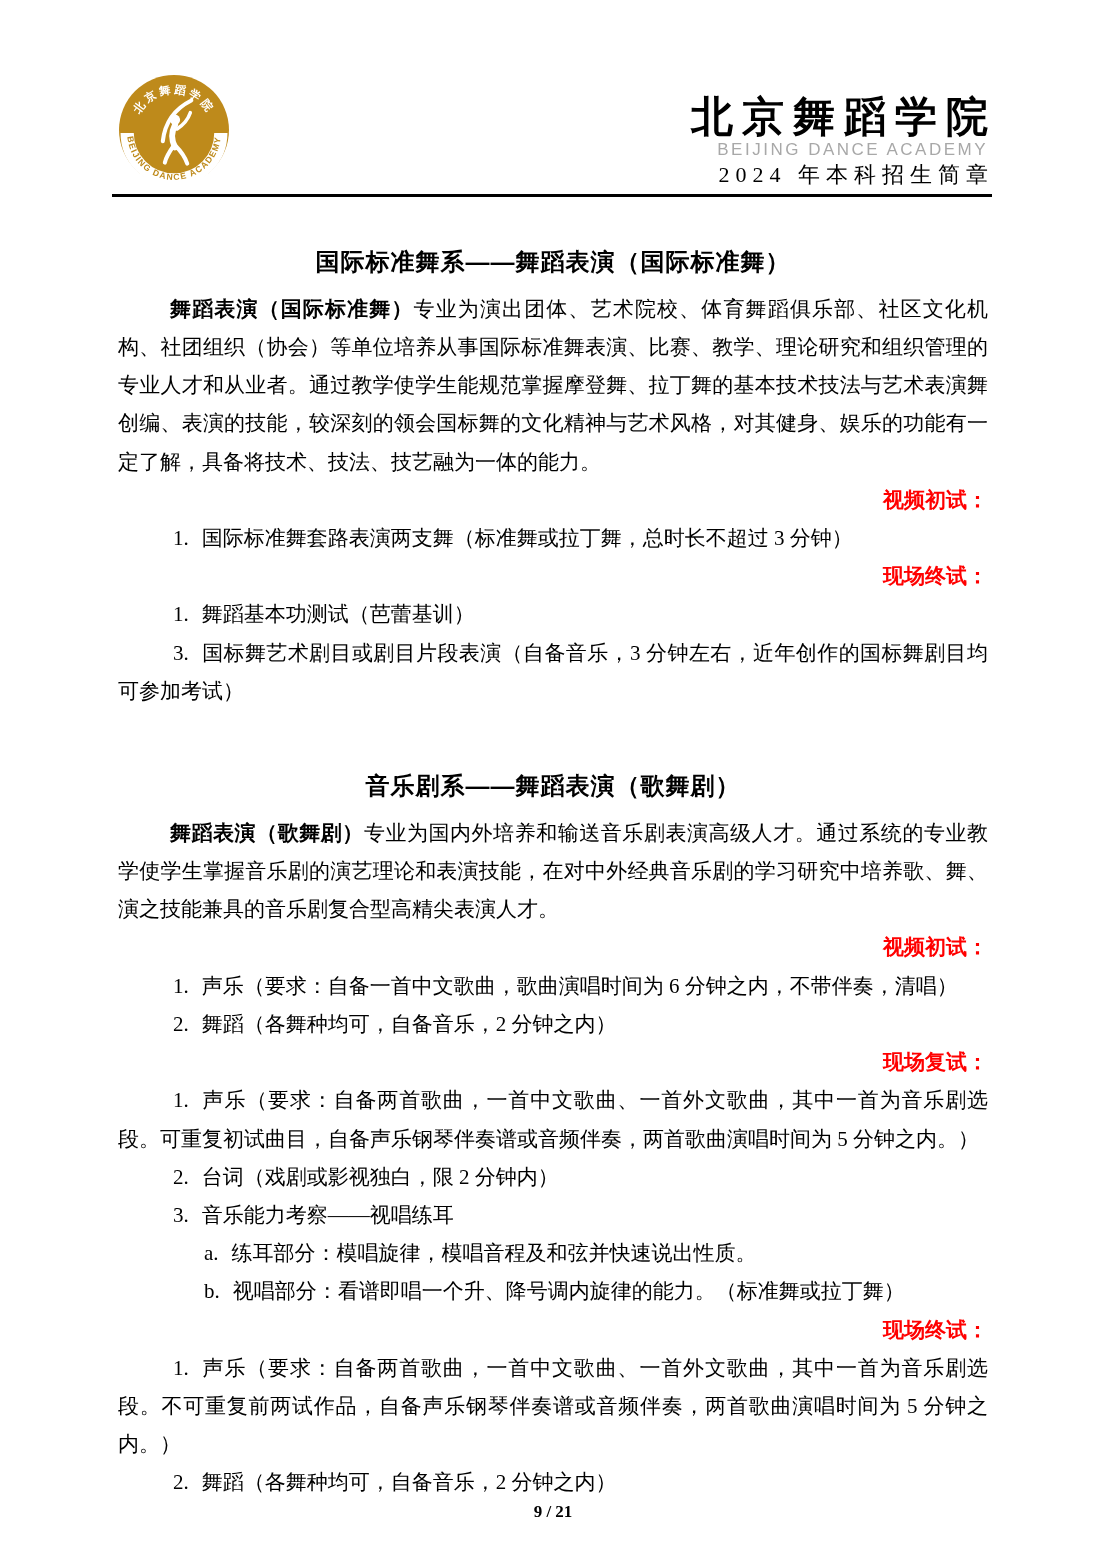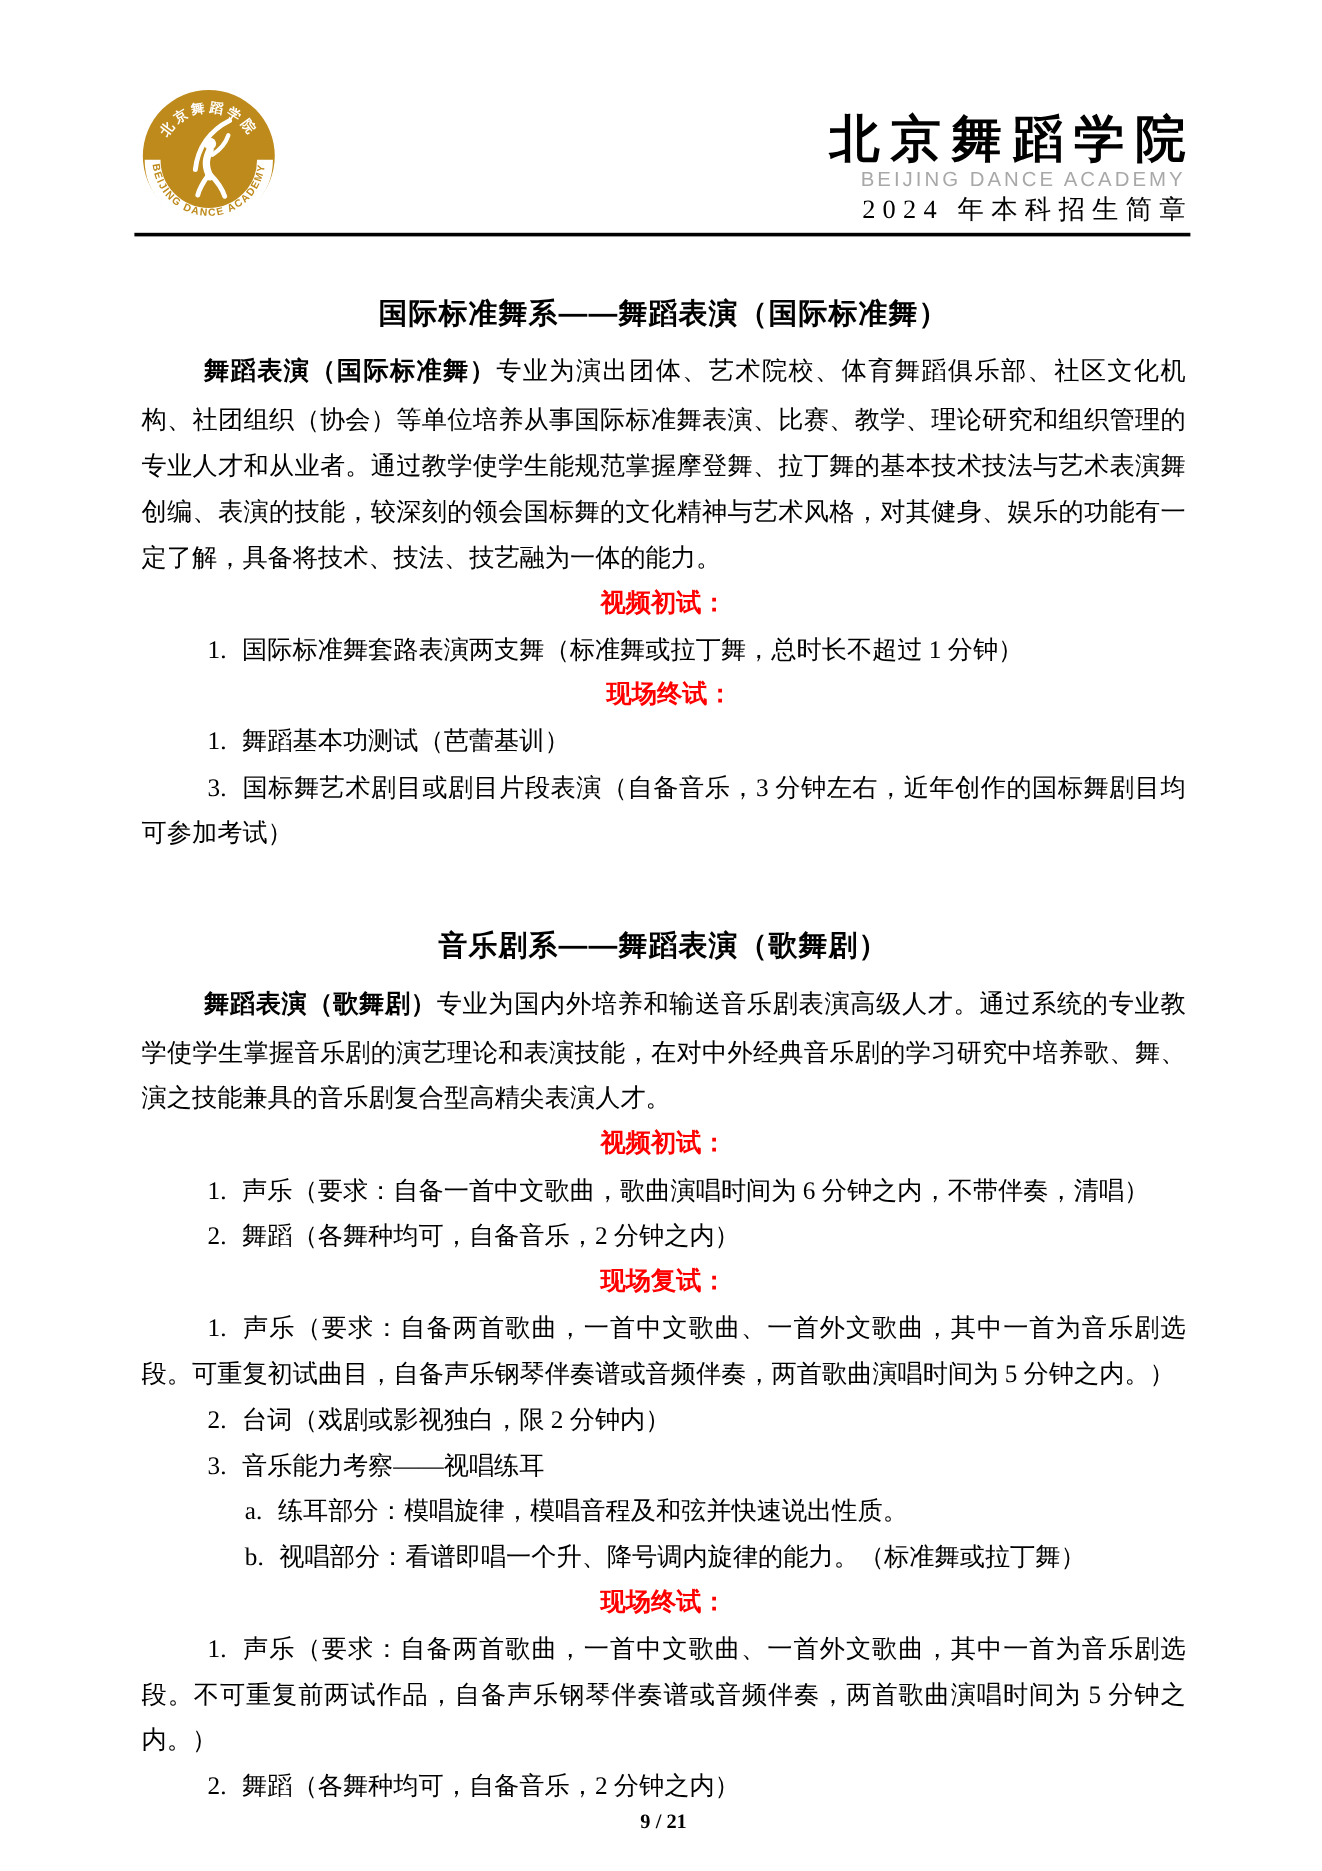--- a/index.html
+++ b/index.html
@@ -26,24 +26,24 @@
             font-family:"Liberation Serif","DejaVu Serif",serif;}
   .rule{border:none;border-top:3px solid #000;margin:8px -4px 0 -6px;}
   
   main{font-size:21px;line-height:1.82;text-align:justify;margin-top:43px;}
   .section-title{
     font-size:24px;font-weight:bold;text-align:center;margin:8px 0 6px;
     font-family:"Liberation Sans","DejaVu Sans",sans-serif;letter-spacing:1px;
   }
   section.sec2 .section-title{margin-top:54px;}
   .intro{margin:0;text-indent:52px;}
-  .intro .lead{font-family:Liberation Mono, monospace;font-weight:bold;}
+  .intro .lead{font-family:Liberation Serif, serif;font-weight:bold;}
   .exam-heading{
     margin:0;color:var(--red);font-weight:bold;
-    font-family:"Liberation Sans","DejaVu Sans",sans-serif;text-align:center;
+    font-family:"Liberation Sans","DejaVu Sans",sans-serif;text-align:right;
   }
   .exam-heading.indented{padding-left:10px;}
   .item{margin:0;text-indent:55px;}
   .item.lvl2{text-indent:86px;}
   .item .num{margin-right:13px;}
   
   .pgfoot{text-align:center;font-size:17px;font-weight:bold;margin-top:0;}
 </style>
 </head>
 <body>
@@ -80,21 +80,21 @@
     </div>
   </div>
 
   <hr class="rule">
 
   <main id="content">
       <section class="sec1">
         <h2 class="section-title">国际标准舞系——舞蹈表演（国际标准舞）</h2>
         <p class="intro"><strong class="lead">舞蹈表演（国际标准舞）</strong><span>专业为演出团体、艺术院校、体育舞蹈俱乐部、社区文化机构、社团组织（协会）等单位培养从事国际标准舞表演、比赛、教学、理论研究和组织管理的专业人才和从业者。通过教学使学生能规范掌握摩登舞、拉丁舞的基本技术技法与艺术表演舞创编、表演的技能，较深刻的领会国标舞的文化精神与艺术风格，对其健身、娱乐的功能有一定了解，具备将技术、技法、技艺融为一体的能力。</span></p>
         <p class="exam-heading">视频初试：</p>
-        <p class="item lvl1"><span class="num">1.</span><span class="itext">国际标准舞套路表演两支舞（标准舞或拉丁舞，总时长不超过 1 分钟）</span></p>
+        <p class="item lvl1"><span class="num">1.</span><span class="itext">国际标准舞套路表演两支舞（标准舞或拉丁舞，总时长不超过 3 分钟）</span></p>
         <p class="exam-heading indented">现场终试：</p>
         <p class="item lvl1"><span class="num">1.</span><span class="itext">舞蹈基本功测试（芭蕾基训）</span></p>
         <p class="item lvl1"><span class="num">3.</span><span class="itext">国标舞艺术剧目或剧目片段表演（自备音乐，3 分钟左右，近年创作的国标舞剧目均可参加考试）</span></p>
       </section>
       <section class="sec2">
         <h2 class="section-title">音乐剧系——舞蹈表演（歌舞剧）</h2>
         <p class="intro"><strong class="lead">舞蹈表演（歌舞剧）</strong><span>专业为国内外培养和输送音乐剧表演高级人才。通过系统的专业教学使学生掌握音乐剧的演艺理论和表演技能，在对中外经典音乐剧的学习研究中培养歌、舞、演之技能兼具的音乐剧复合型高精尖表演人才。</span></p>
         <p class="exam-heading">视频初试：</p>
         <p class="item lvl1"><span class="num">1.</span><span class="itext">声乐（要求：自备一首中文歌曲，歌曲演唱时间为 6 分钟之内，不带伴奏，清唱）</span></p>
         <p class="item lvl1"><span class="num">2.</span><span class="itext">舞蹈（各舞种均可，自备音乐，2 分钟之内）</span></p>

